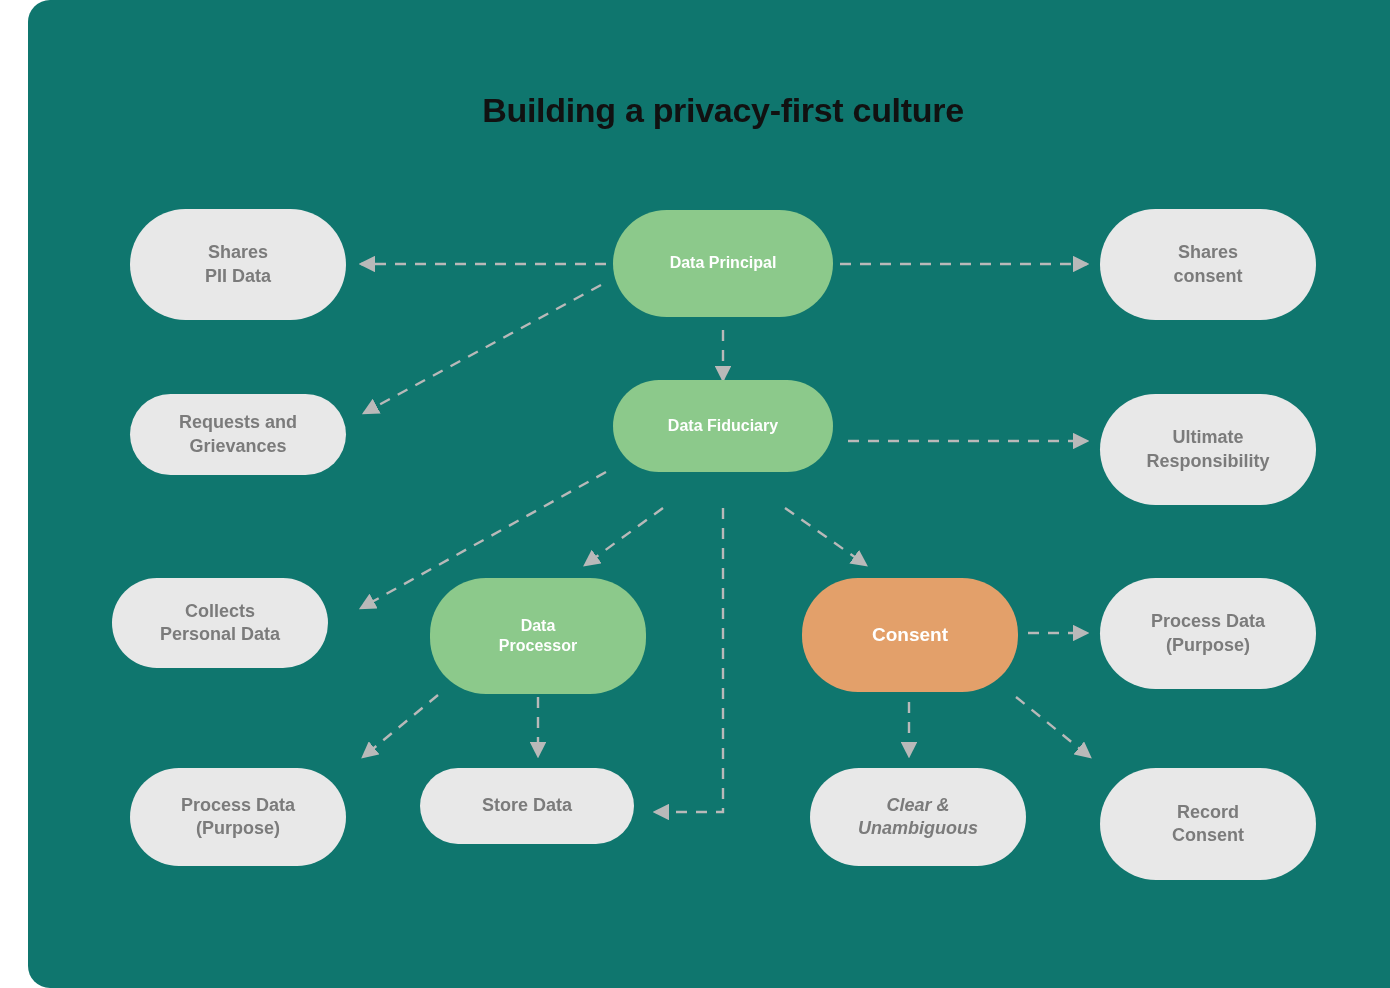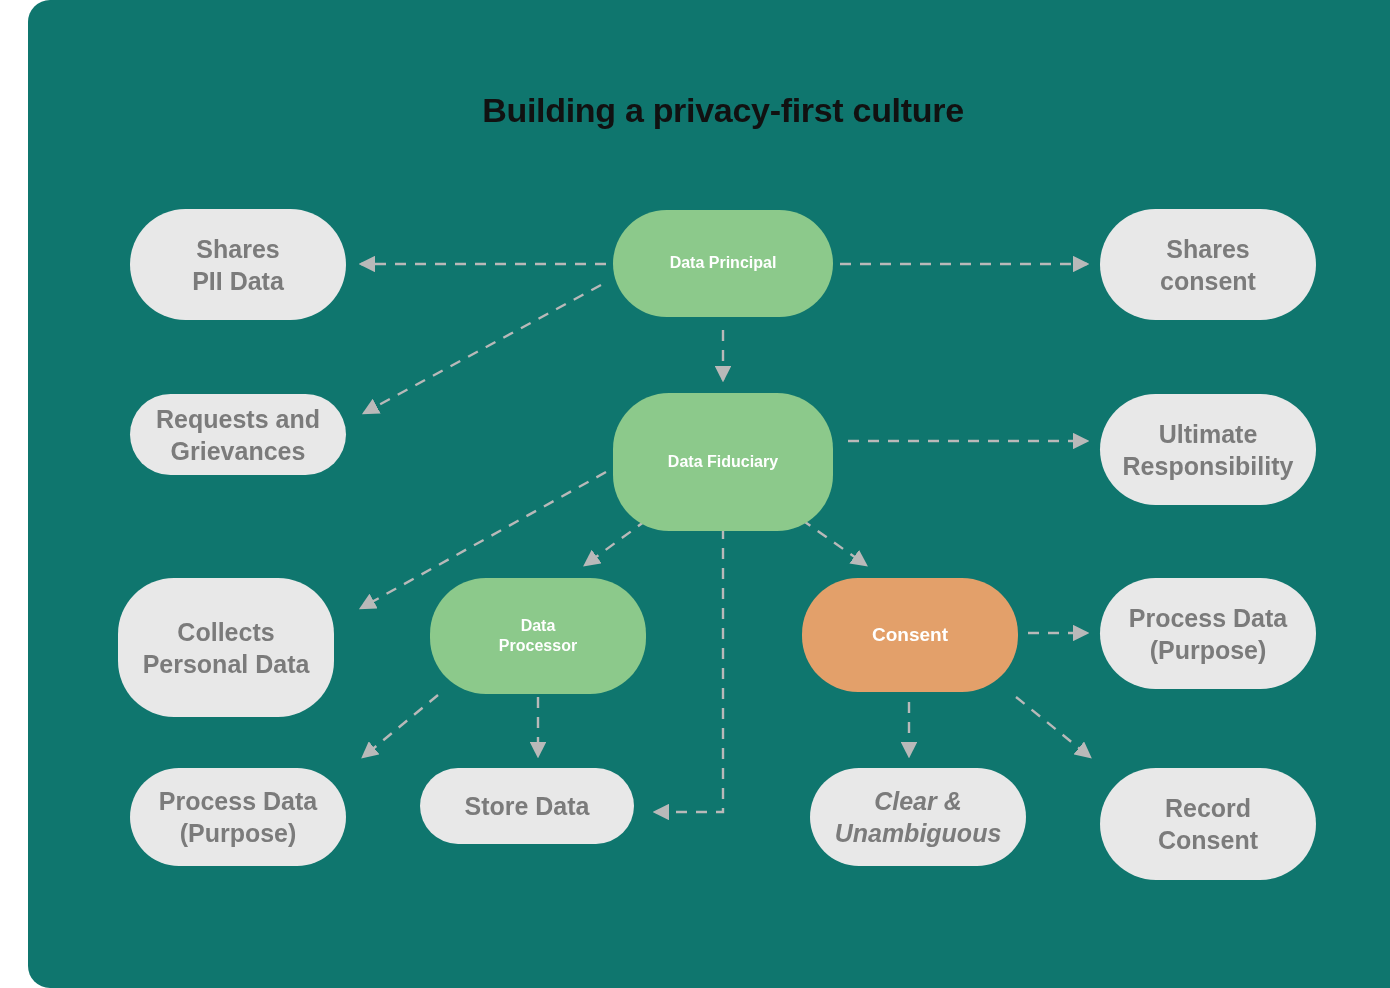--- a/index.html
+++ b/index.html
@@ -49,21 +49,21 @@
     text-align: center;
     box-sizing: border-box;
     border-radius: 56px;
     font-weight: bold;
     line-height: 1.28;
     padding: 4px 14px;
   }
   .node.gray {
     background: #e8e8e8;
     color: #7b7b7b;
-    font-size: 25px;
+    font-size: 18px;
   }
   .node.green {
     background: #8cc98b;
     color: #ffffff;
     font-size: 16px;
   }
   .node.orange {
     background: #e3a06a;
     color: #ffffff;
     font-size: 19px;
@@ -124,28 +124,28 @@
         <span class="node-label">Data Principal</span>
       </div>
       <div class="node gray" style="left: 1072px; top: 209px; width: 216px; height: 111px;">
         <span class="node-label">Shares
 consent</span>
       </div>
       <div class="node gray" style="left: 102px; top: 394px; width: 216px; height: 81px;">
         <span class="node-label">Requests and
 Grievances</span>
       </div>
-      <div class="node green" style="left: 585px; top: 393px; width: 220px; height: 138px;">
+      <div class="node green" style="left: 585px; top: 380px; width: 220px; height: 92px;">
         <span class="node-label">Data Fiduciary</span>
       </div>
       <div class="node gray" style="left: 1072px; top: 394px; width: 216px; height: 111px;">
         <span class="node-label">Ultimate
 Responsibility</span>
       </div>
-      <div class="node gray" style="left: 90px; top: 578px; width: 216px; height: 139px;">
+      <div class="node gray" style="left: 84px; top: 578px; width: 216px; height: 90px;">
         <span class="node-label">Collects
 Personal Data</span>
       </div>
       <div class="node green" style="left: 402px; top: 578px; width: 216px; height: 116px;">
         <span class="node-label">Data
 Processor</span>
       </div>
       <div class="node orange" style="left: 774px; top: 578px; width: 216px; height: 114px;">
         <span class="node-label">Consent</span>
       </div>

